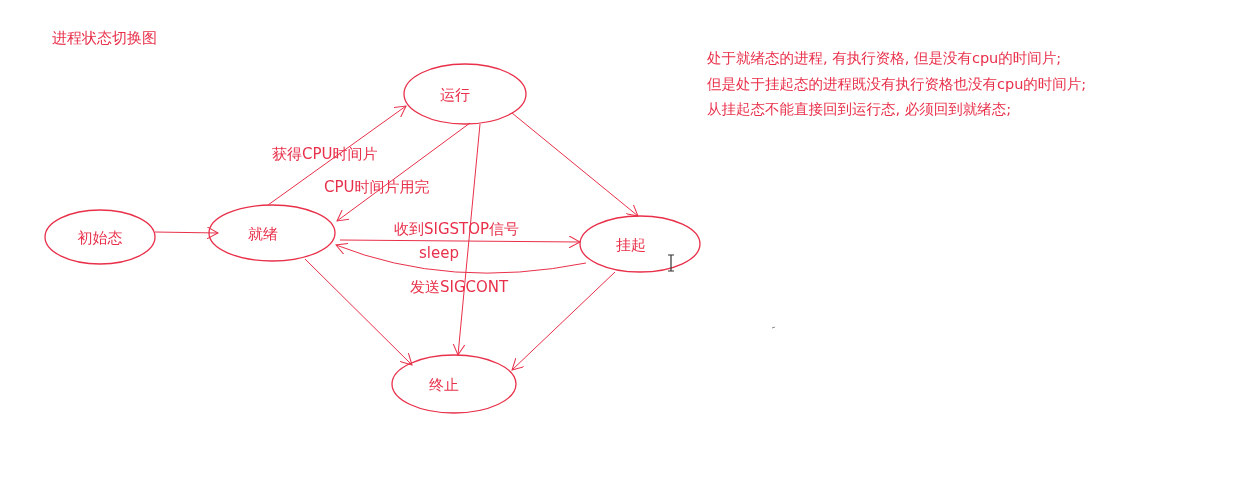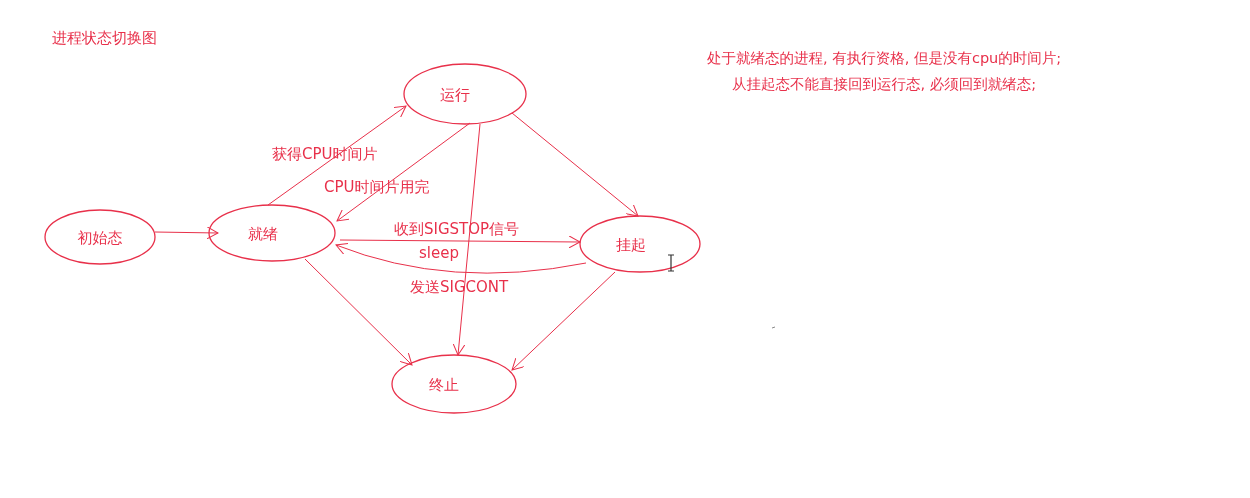--- a/index.html
+++ b/index.html
@@ -1,20 +1,20 @@
 <!DOCTYPE html>
 <html><head>
 <meta charset="utf-8">
 <style>
   html, body { margin: 0; padding: 0; background: #ffffff; }
   body { width: 1250px; height: 498px; position: relative; overflow: hidden;
          font-family: "DejaVu Sans", sans-serif; }
   .title { position: absolute; left: 42px; top: 29px; font-size: 15px; color: #e8304a; margin-left: 10px; }
   .notes { position: absolute; left: 707px; top: 46px; font-size: 14.5px; color: #e8304a; line-height: 25.5px; }
-  .notes div { height: 25.5px; white-space: nowrap; text-align: center; }
+  .notes div { height: 25.5px; white-space: nowrap; }
   svg { position: absolute; left: 0; top: 0; }
   .lbl { font-family: "DejaVu Sans", sans-serif; fill: #e8304a; }
   .cursor { position: absolute; left: 667px; top: 254px; width: 8px; height: 18px; }
 </style>
 </head>
 <body>
 
 <div class="title">进程状态切换图</div>
 
 <svg width="1250" height="498" viewBox="0 0 1250 498">
@@ -74,15 +74,16 @@
 
   <path d="M772,328 l3,-1" stroke="#888" stroke-width="1"></path>
 </svg>
 
 <svg class="cursor" viewBox="0 0 8 18">
   <path d="M1,1 L7,1 M4,1 L4,17 M1,17 L7,17" stroke="#333" stroke-width="1.2" fill="none"></path>
 </svg>
 
 <div class="notes">
   <div>处于就绪态的进程, 有执行资格, 但是没有cpu的时间片;</div>
+  <div>但是处于挂起态的进程既没有执行资格也没有cpu的时间片;</div>
   <div>从挂起态不能直接回到运行态, 必须回到就绪态;</div>
   <div></div>
 </div>
 
 </body></html>

